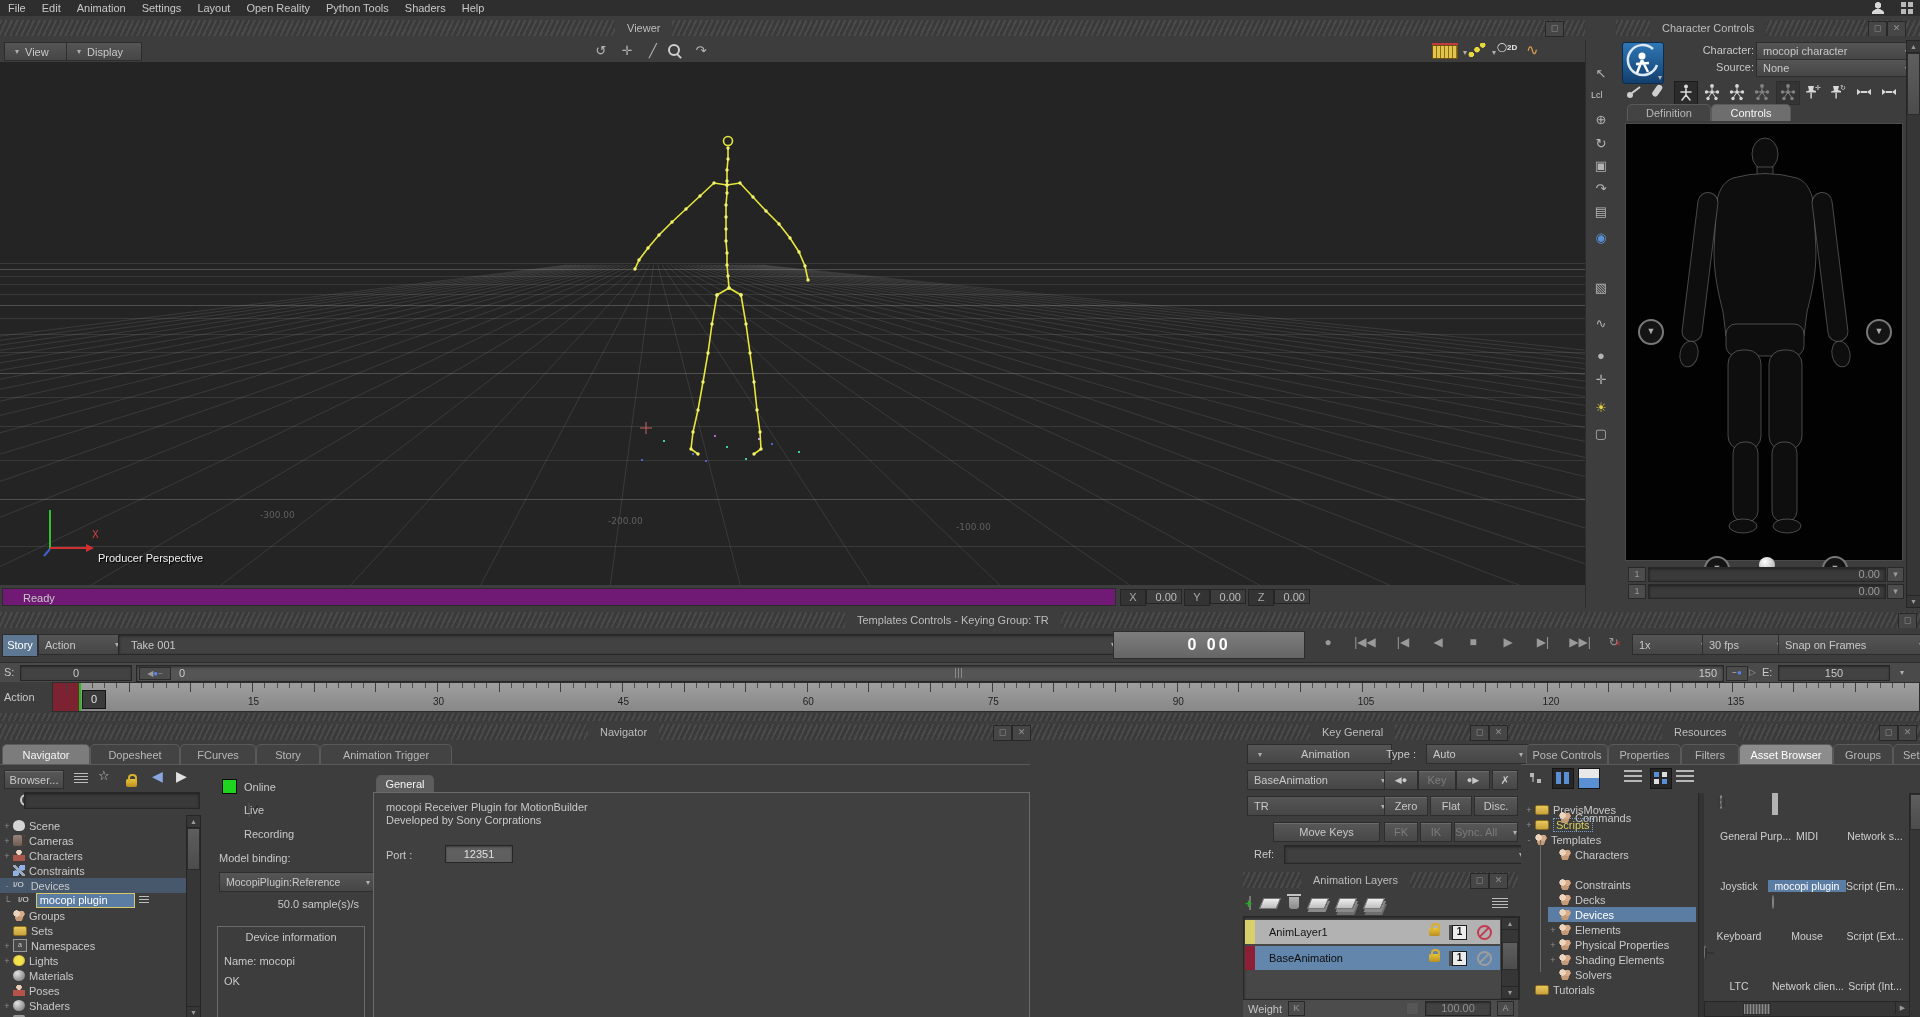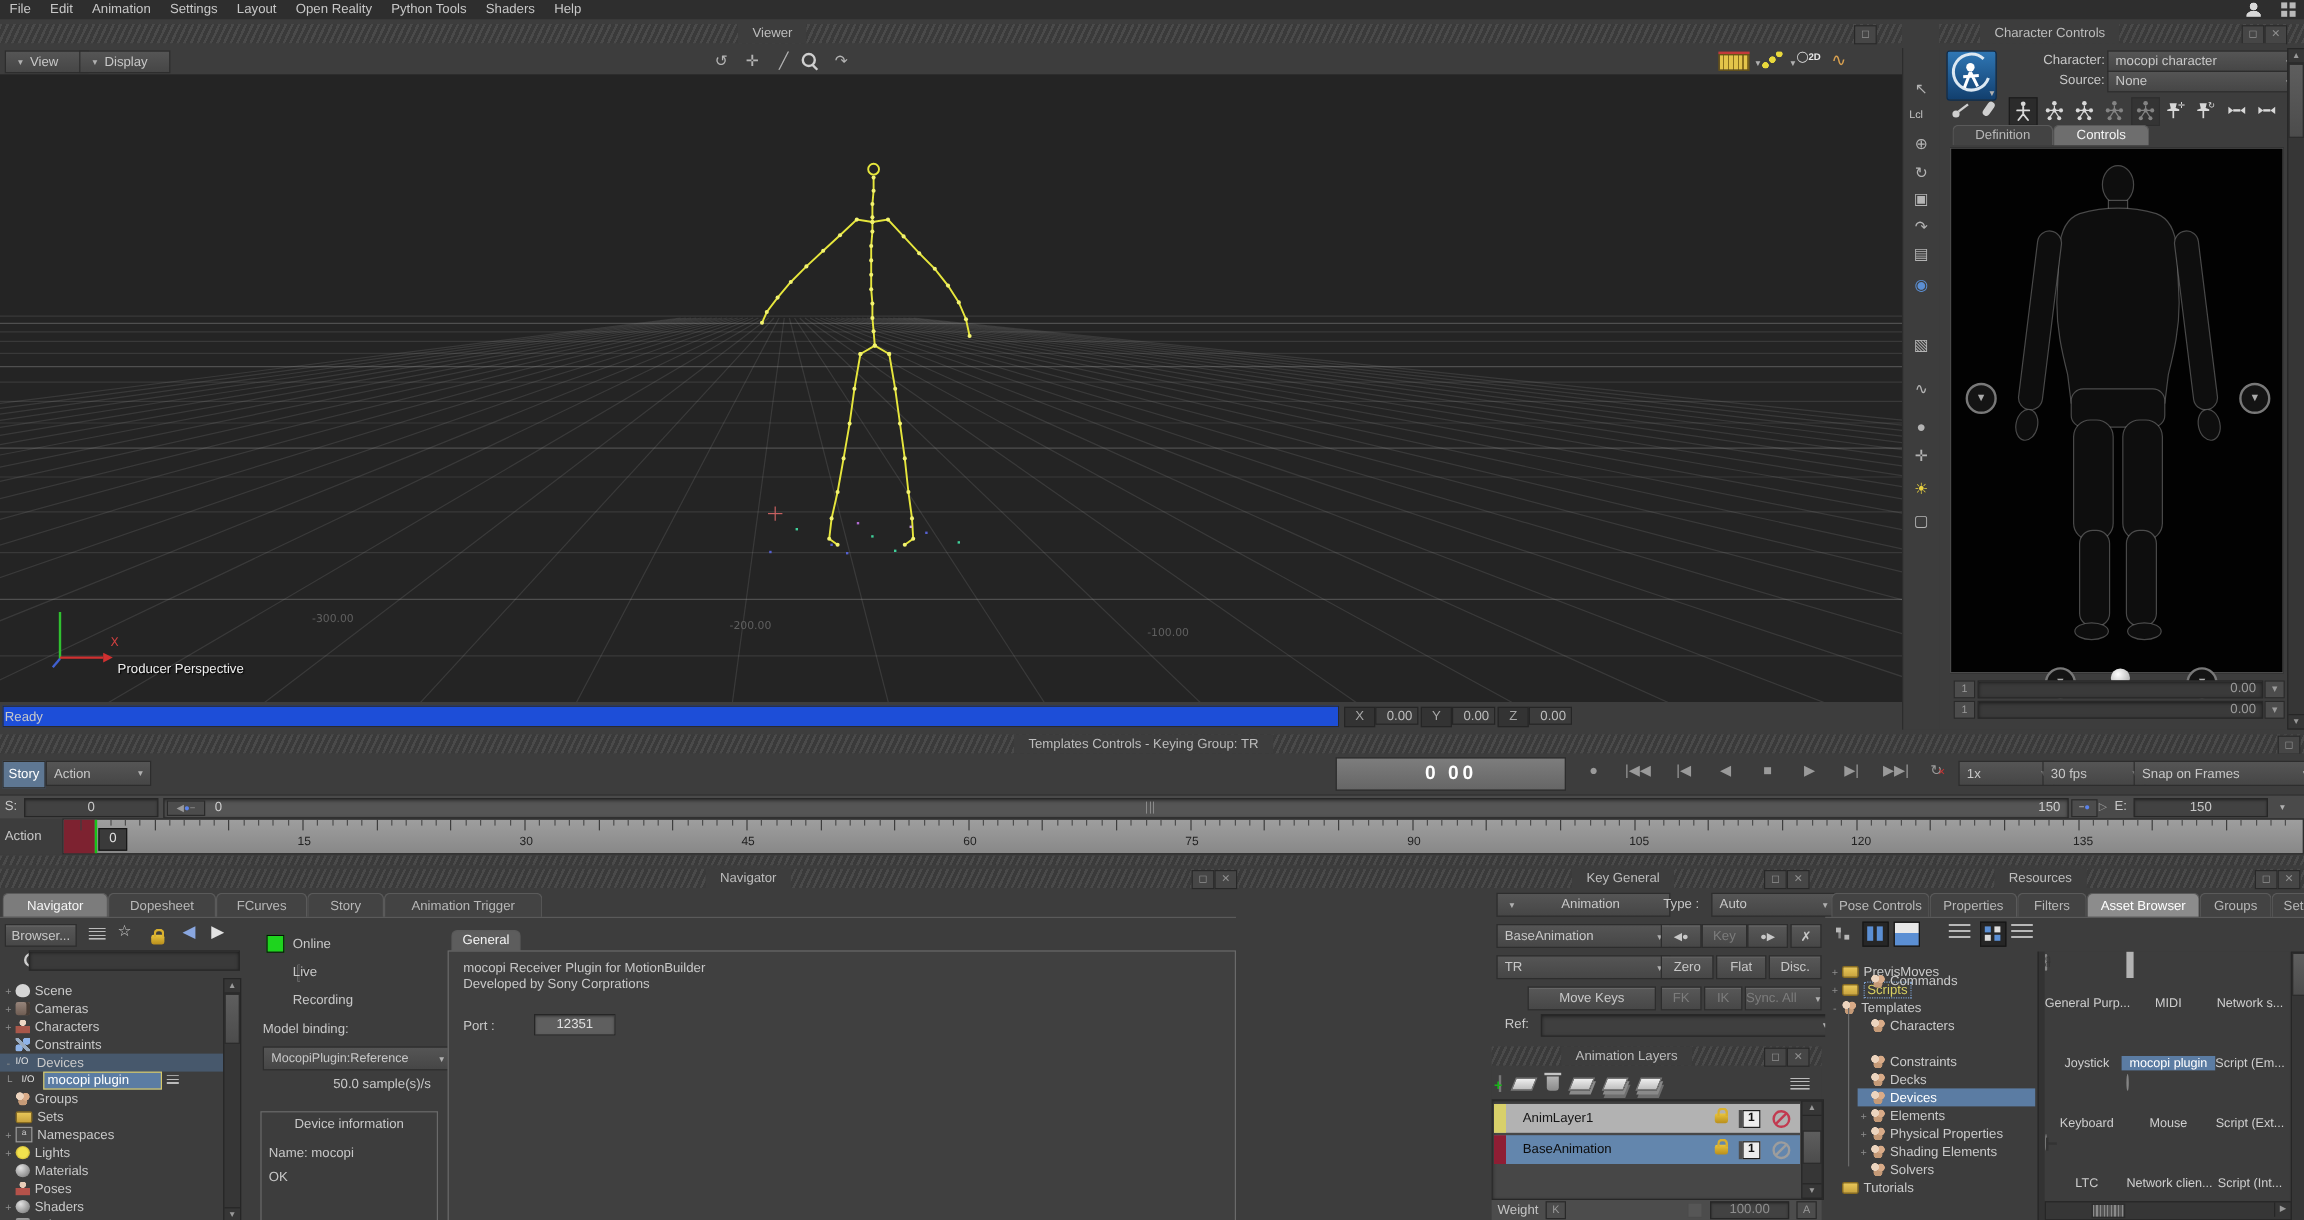--- a/index.html
+++ b/index.html
@@ -283,21 +283,21 @@
       <i style="position: absolute; width: 2px; height: 2px; left: 745px; top: 396px; background: rgb(63, 208, 154);"></i>
       <i style="position: absolute; width: 2px; height: 2px; left: 771px; top: 381px; background: rgb(85, 96, 208);"></i>
       <i style="position: absolute; width: 2px; height: 2px; left: 798px; top: 389px; background: rgb(63, 208, 154);"></i>
       <i style="position: absolute; width: 2px; height: 2px; left: 641px; top: 397px; background: rgb(85, 96, 208);"></i>
       <i style="position: absolute; width: 2px; height: 2px; left: 726px; top: 384px; background: rgb(63, 208, 154);"></i>
       <i style="position: absolute; width: 2px; height: 2px; left: 758px; top: 376px; background: rgb(202, 160, 224);"></i>
       <i style="position: absolute; width: 2px; height: 2px; left: 705px; top: 398px; background: rgb(85, 96, 208);"></i>
     </div>
 
   
-  <div class="abs" style="left:2px;top:588px;width:1114px;height:18px;background:#1d4ed8;border:1px solid #2b2b2b;line-height:18px;padding-left:1px;box-sizing:border-box;color:#c9c9c9">
+  <div class="abs" style="left:2px;top:588px;width:1114px;height:18px;background:#701a75;border:1px solid #2b2b2b;line-height:18px;padding-left:20px;box-sizing:border-box;color:#c9c9c9">
     <span>Ready</span>
   </div>
   <div class="abs axcell" style="left:1120px;top:589px;width:24px;height:15px">X</div>
   <div class="abs axval" style="left:1146px;top:589px;width:36px;height:15px;box-sizing:border-box">0.00</div>
   <div class="abs axcell" style="left:1184px;top:589px;width:24px;height:15px">Y</div>
   <div class="abs axval" style="left:1210px;top:589px;width:36px;height:15px;box-sizing:border-box">0.00</div>
   <div class="abs axcell" style="left:1248px;top:589px;width:24px;height:15px">Z</div>
   <div class="abs axval" style="left:1274px;top:589px;width:36px;height:15px;box-sizing:border-box">0.00</div>
 
   
@@ -434,20 +434,24 @@
 
   
   <div class="abs hatch" style="left:0;top:612px;width:1920px;height:16px">
     <span class="abs ptitle" style="left:845px">Templates Controls  -  Keying Group: TR</span>
     <span class="abs wbtn" style="left:1898px;top:1px">◻</span>
   </div>
   <div class="abs" style="left:0;top:628px;width:1920px;height:34px;background:#3d3d3d">
     <div class="abs" style="left:2px;top:6px;width:34px;height:21px;background:#5e7793;color:#fff;text-align:center;line-height:21px;border:1px solid #2d2d2d"><span>Story</span></div>
     <div class="abs dd" style="left:38px;top:6px;width:74px;height:19px">
         <span>Action</span>
+        <span class="arw">▾</span>
+      </div>
+    <div class="abs dd inset" style="left:118px;top:6px;width:990px;height:19px;background:#424242">
+        <span style="padding-left:6px">Take 001</span>
         <span class="arw">▾</span>
       </div>
     <div class="abs" style="left:1113px;top:3px;width:190px;height:26px;background:linear-gradient(#7d7d7d,#666);border:1px solid #2d2d2d;color:#fff;font-size:16px;font-weight:bold;letter-spacing:3px;text-align:center;line-height:26px"><span>0 00</span></div>
     <span class="abs tbtn" style="left:1313px;top:7px;width:30px">●</span>
     <span class="abs tbtn" style="left:1348px;top:7px;width:34px">|◀◀</span>
     <span class="abs tbtn" style="left:1388px;top:7px;width:30px">|◀</span>
     <span class="abs tbtn" style="left:1423px;top:7px;width:30px">◀</span>
     <span class="abs tbtn" style="left:1458px;top:7px;width:30px">■</span>
     <span class="abs tbtn" style="left:1493px;top:7px;width:30px">▶</span>
     <span class="abs tbtn" style="left:1528px;top:7px;width:30px">▶|</span>
@@ -974,21 +978,21 @@
       <span>Solvers</span>
     </div>
   <div class="abs rtr" style="left:1534px;top:982px">
       <span class="ic folder"></span>
       <span>Tutorials</span>
     </div>
   <div class="abs" style="left:1698px;top:793px;width:5px;height:224px;background:#333;border-left:1px solid #262626"></div>
 
   
   <div class="abs" style="left:1704px;top:793px;width:204px;height:207px;background:#3d3d3d;overflow:hidden">
-    <div class="abs" style="left:0;top:3px;width:70px"><span class="ai switch"></span><span class="alabel" style="top:34px;left:0">General Purp...</span></div>
+    <div class="abs" style="left:16px;top:3px;width:70px"><span class="ai switch"></span><span class="alabel" style="top:34px;left:0">General Purp...</span></div>
     <div class="abs" style="left:68px;top:3px;width:70px"><span class="ai midi"></span><span class="alabel" style="top:34px;left:0">MIDI</span></div>
     <div class="abs" style="left:136px;top:3px;width:70px"><span class="ai network"></span><span class="alabel" style="top:34px;left:0">Network s...</span></div>
     <div class="abs" style="left:0;top:53px;width:70px"><span class="ai joystick"></span><span class="alabel" style="top:34px;left:0">Joystick</span></div>
     <div class="abs" style="left:68px;top:53px;width:70px"><span class="ai box"></span><span class="alabel" style="top:34px;left:-4px;width:78px;background:#5b7ca3;color:#fff">mocopi plugin</span></div>
     <div class="abs" style="left:136px;top:53px;width:70px"><span class="ai script"></span><span class="alabel" style="top:34px;left:0">Script (Em...</span></div>
     <div class="abs" style="left:0;top:103px;width:70px"><span class="ai keyboard"></span><span class="alabel" style="top:34px;left:0">Keyboard</span></div>
     <div class="abs" style="left:68px;top:103px;width:70px"><span class="ai mouse"></span><span class="alabel" style="top:34px;left:0">Mouse</span></div>
     <div class="abs" style="left:136px;top:103px;width:70px"><span class="ai script"></span><span class="alabel" style="top:34px;left:0">Script (Ext...</span></div>
     <div class="abs" style="left:0;top:153px;width:70px"><span class="ai ltc"></span><span class="alabel" style="top:34px;left:0">LTC</span></div>
     <div class="abs" style="left:68px;top:153px;width:70px"><span class="ai network2"></span><span class="alabel" style="top:34px;left:0">Network clien...</span></div>

